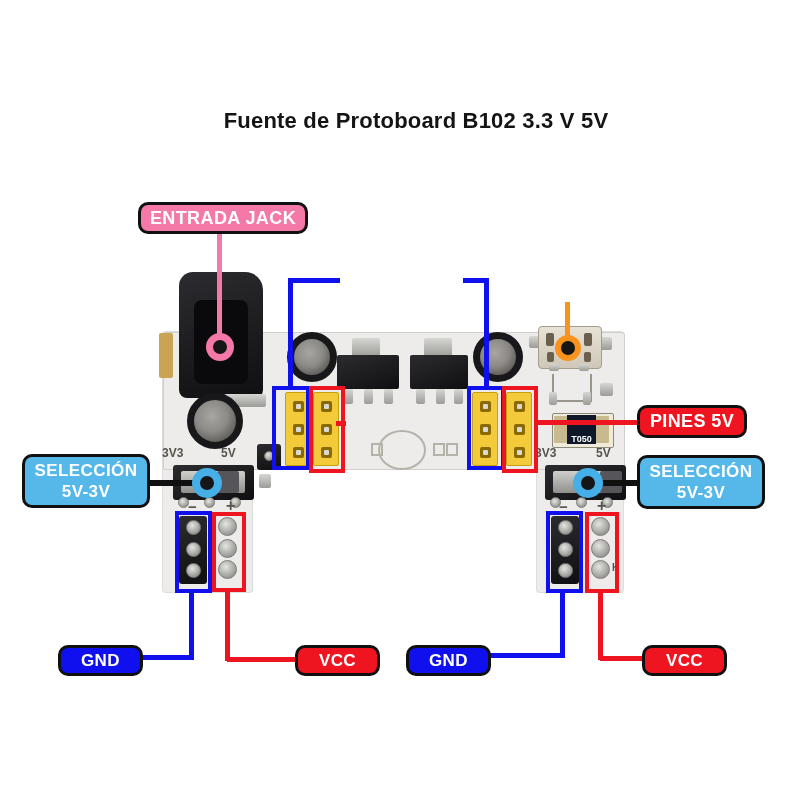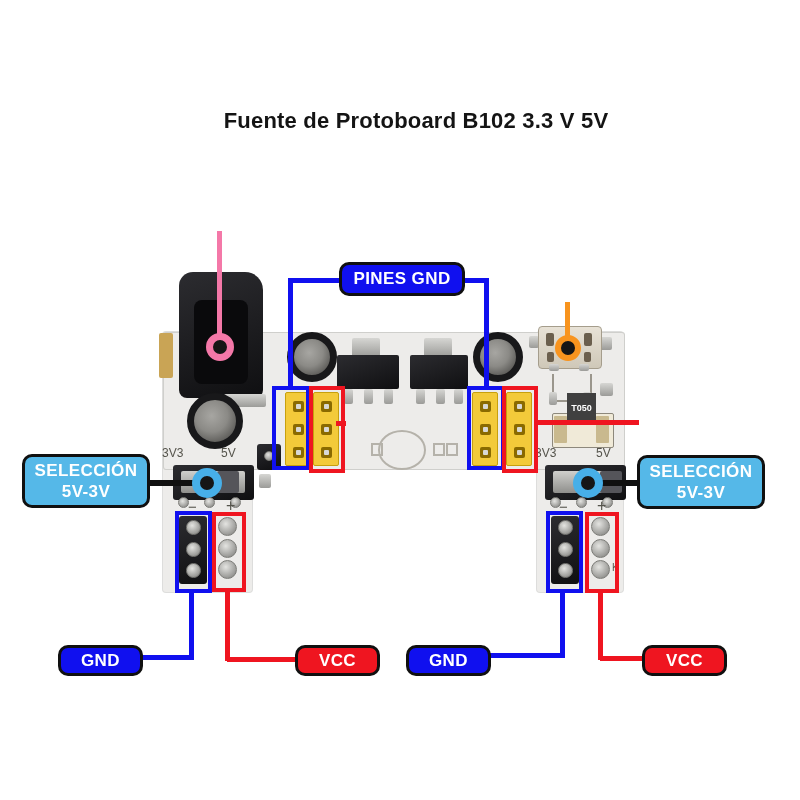--- a/index.html
+++ b/index.html
@@ -38,21 +38,21 @@
   .m-orange{border:6px solid #f8941e;}
   .m-lblue{border:8px solid #47afe8;}
   
   .cap{border-radius:50%;box-sizing:border-box;border:7px solid #18181a;
        background:radial-gradient(circle at 42% 38%,#a7a6a2 0%,#8b8a86 45%,#5c5b58 78%,#3c3b39 100%);}
   .silver{background:linear-gradient(180deg,#d6d6d3,#9b9b98);border-radius:2px;}
   .blackpart{background:linear-gradient(160deg,#2c2c30,#0f0f11);border-radius:3px;}
   .yh{width:26px;height:74px;background:#f3ca3a;border:1px solid #c7a00e;border-radius:2px;box-sizing:border-box;}
   .yh .pin{position:absolute;left:7px;width:11px;height:11px;background:#8a6a00;border-radius:2px;}
   .yh .pin i{position:absolute;left:3px;top:3px;width:5px;height:5px;background:#d8d8d4;border-radius:1px;display:block;}
-  .silk{color:#55544c;font-weight:normal;text-align:right;}
+  .silk{color:#55544c;font-weight:bold;text-align:right;}
   .round-pin{border-radius:50%;background:radial-gradient(circle at 40% 35%,#e4e4e1,#9a9a97 70%,#6f6f6c);border:1px solid #7c7c78;box-sizing:border-box;}
 </style>
 </head>
 <body>
 
 <div class="stage">
 
   <div class="abs subtitle">Fuente de Protoboard B102 3.3 V 5V</div>
 
   <div class="abs board-part" style="left:163px;top:332px;width:89px;height:260px;"></div>
@@ -96,21 +96,21 @@
   <div class="abs silver" style="left:579px;top:364px;width:10px;height:7px;"></div>
 
   <div class="abs" style="left:552px;top:374px;width:36px;height:26px;border-left:2px solid #9a968c;border-right:2px solid #9a968c;border-bottom:2px solid #9a968c;"></div>
   <div class="abs silver" style="left:549px;top:392px;width:8px;height:13px;"></div>
   <div class="abs silver" style="left:583px;top:392px;width:8px;height:13px;"></div>
   <div class="abs silver" style="left:600px;top:383px;width:13px;height:13px;"></div>
 
   <div class="abs" style="left:552px;top:413px;width:60px;height:33px;background:#f0ead8;border:1px solid #8d887c;border-radius:2px;"></div>
   <div class="abs" style="left:554px;top:416px;width:13px;height:27px;background:#c9b98e;border-radius:1px;"></div>
   <div class="abs" style="left:596px;top:416px;width:13px;height:27px;background:#c9b98e;border-radius:1px;"></div>
-  <div class="abs" style="left:567px;top:393px;width:29px;height:29px;background:#404040;color:#fff;font-size:9px;font-weight:bold;display:flex;align-items:center;justify-content:center;">
+  <div class="abs" style="left:567px;top:415px;width:29px;height:29px;background:#0f172a;color:#fff;font-size:9px;font-weight:bold;display:flex;align-items:flex-end;justify-content:center;">
       <span>T050</span>
     </div>
 
   <div class="abs blackpart" style="left:257px;top:444px;width:24px;height:26px;"></div>
   <div class="abs round-pin" style="left:264px;top:451px;width:10px;height:10px;"></div>
   <div class="abs silver" style="left:259px;top:474px;width:12px;height:14px;"></div>
 
   <div class="abs yh" style="left:285px;top:392px;">
     <span class="pin" style="top:8px;">
         <i></i>
@@ -228,22 +228,25 @@
   <div class="abs ln-blue" style="left:560px;top:592px;width:5px;height:64px;"></div>
   <div class="abs ln-blue" style="left:488px;top:653px;width:77px;height:5px;"></div>
   <div class="abs ln-red" style="left:598px;top:592px;width:5px;height:68px;"></div>
   <div class="abs ln-red" style="left:600px;top:656px;width:45px;height:5px;"></div>
 
   <div class="abs marker m-pink" style="left:206px;top:333px;width:28px;height:28px;"></div>
   <div class="abs marker m-orange" style="left:555px;top:335px;width:26px;height:26px;"></div>
   <div class="abs marker m-lblue" style="left:192px;top:468px;width:30px;height:30px;"></div>
   <div class="abs marker m-lblue" style="left:573px;top:468px;width:30px;height:30px;"></div>
 
-  <div class="abs callout c-blue" style="left:339px;top:262px;width:126px;height:34px;font-size:17px;">
-    <span>PINES GND</span>
+  <div class="abs callout c-pink" style="left:138px;top:202px;width:170px;height:32px;font-size:18px;">
+    <span>ENTRADA JACK</span>
+  </div>
+  <div class="abs callout c-red" style="left:637px;top:405px;width:110px;height:33px;font-size:18px;">
+    <span>PINES 5V</span>
   </div>
   <div class="abs callout c-lblue" style="left:22px;top:454px;width:128px;height:54px;font-size:17px;">
     <span>SELECCIÓN</span>
     <span>5V-3V</span>
   </div>
   <div class="abs callout c-lblue" style="left:637px;top:455px;width:128px;height:54px;font-size:17px;">
     <span>SELECCIÓN</span>
     <span>5V-3V</span>
   </div>
   <div class="abs callout c-blue" style="left:58px;top:645px;width:85px;height:31px;font-size:17px;">

